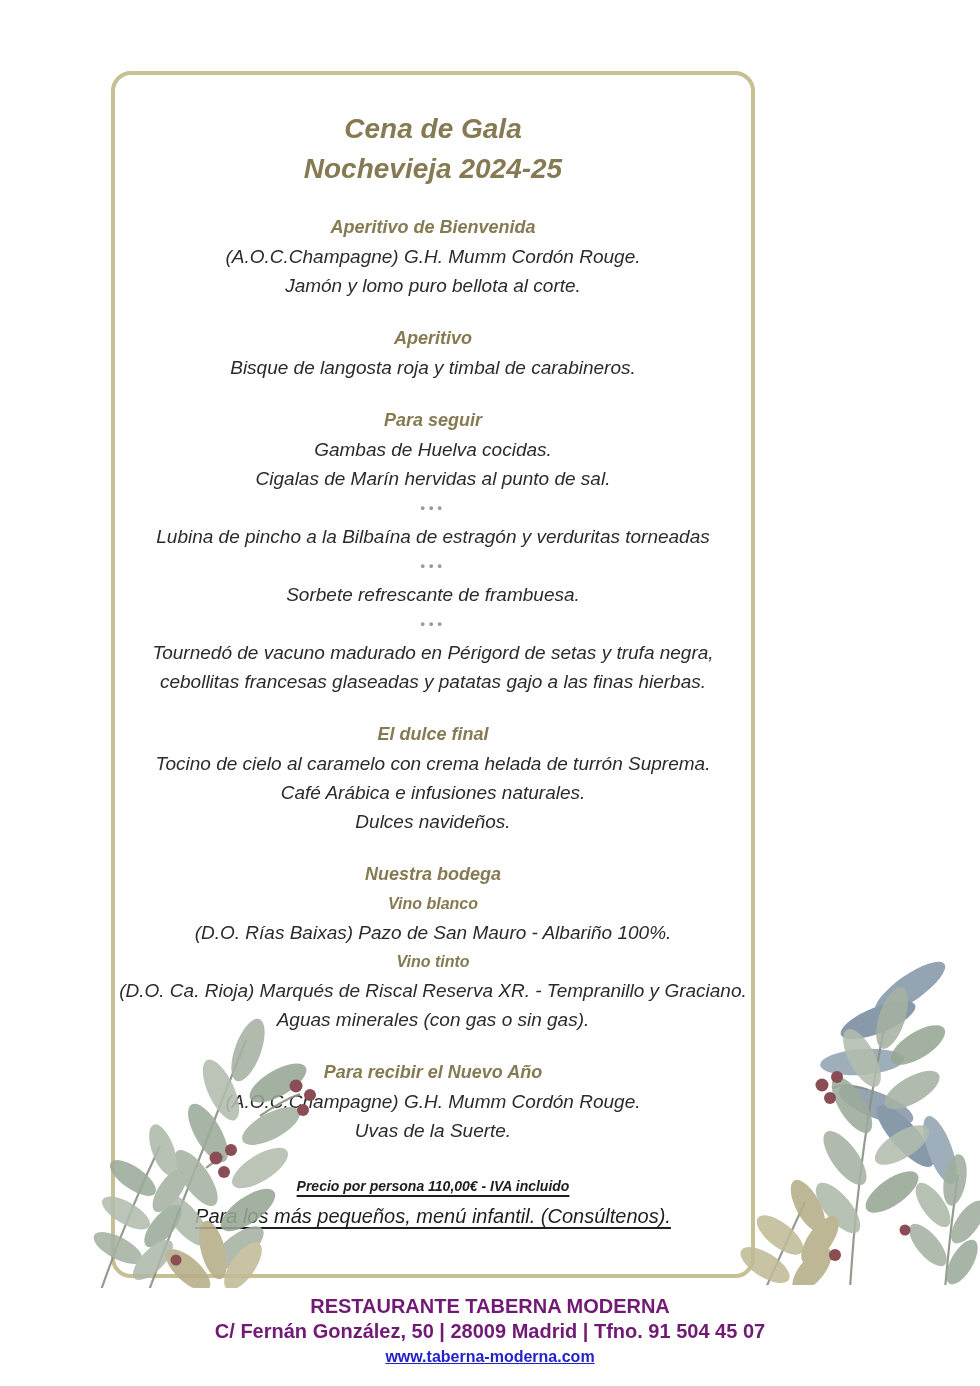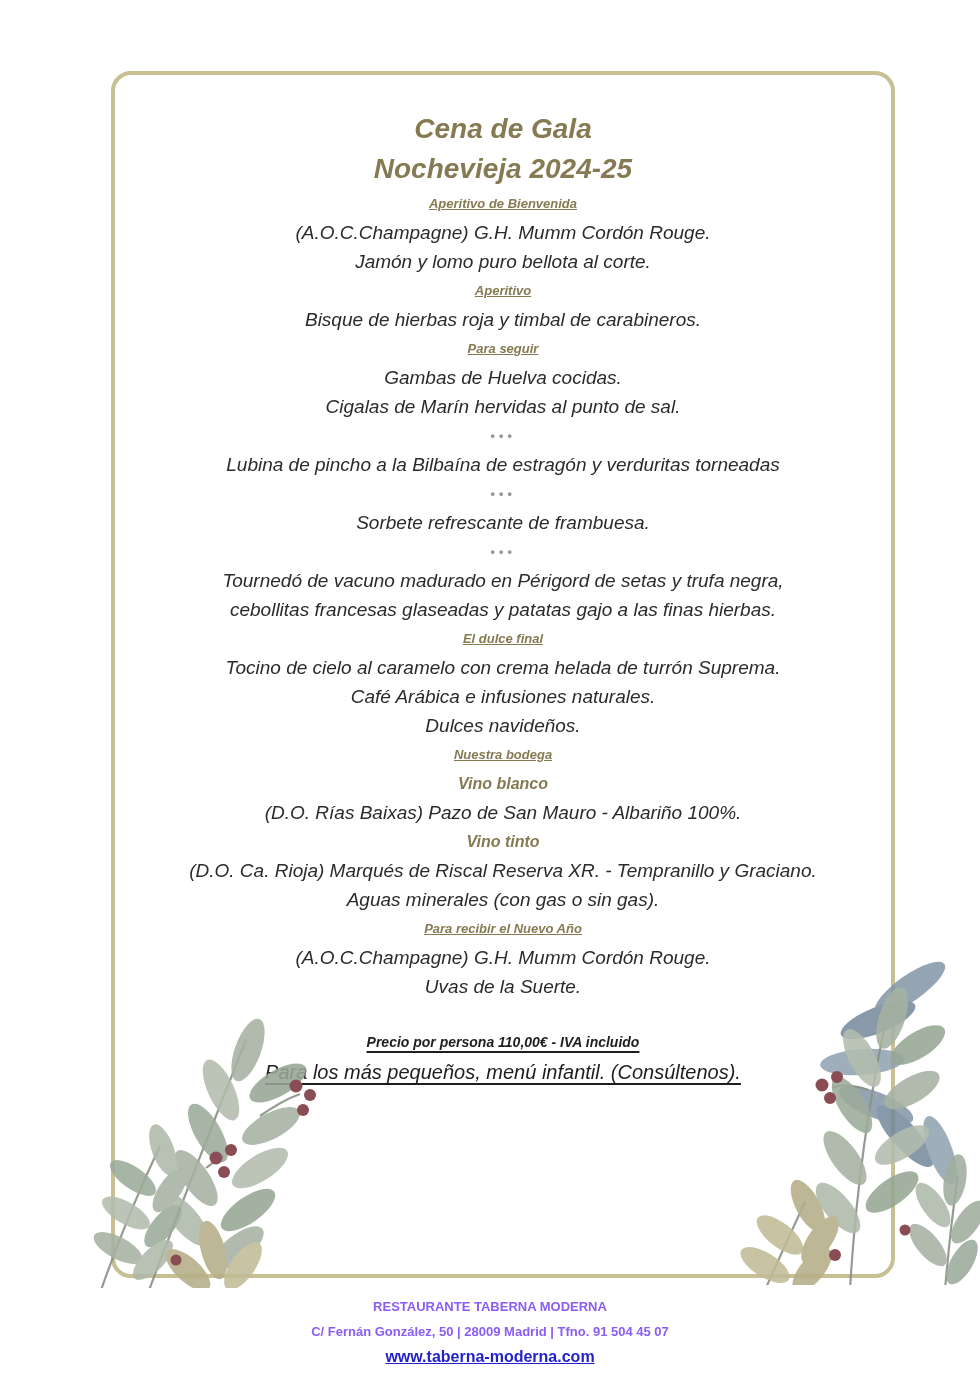--- a/index.html
+++ b/index.html
@@ -6,43 +6,43 @@
   body {
     width: 980px; height: 1386px;
     background: #ffffff;
     position: relative;
     overflow: hidden;
     font-family: "Liberation Sans", sans-serif;
   }
   .card {
     position: absolute;
     left: 111px; top: 71px;
-    width: 784px; height: 1207px;
+    width: 644px; height: 1207px;
     box-sizing: border-box;
     border: 4px solid var(--border, #c6c092);
     border-radius: 20px;
     text-align: center;
     padding-top: 34px;
     background: transparent;
     z-index: 1;
   }
   .title {
     font-size: 28px;
     font-weight: bold;
     font-style: italic;
     color: var(--accent, #867a52);
     line-height: 40px;
   }
   .heading {
-    font-size: 13px;
+    font-size: 18px;
     font-weight: bold;
     font-style: italic;
     color: var(--accent, #867a52);
     line-height: 29px;
-    text-decoration: underline;
+    margin-top: 24px;
   }
   .subheading {
     font-size: 16px;
     font-weight: bold;
     font-style: italic;
     color: var(--accent, #867a52);
     line-height: 29px;
   }
   .line {
     font-size: 19px;
@@ -80,23 +80,23 @@
     text-underline-offset: 4px;
   }
   .footer {
     position: absolute;
     left: 0; top: 1294px;
     width: 980px;
     text-align: center;
     z-index: 3;
   }
   .footer-name, .footer-address {
-    font-size: 13px;
-    font-weight: bold;
-    color: #8b5cf6;
+    font-size: 20px;
+    font-weight: bold;
+    color: #701a75;
     line-height: 25px;
   }
   .site-link {
     display: inline-block;
     font-size: 16px;
     font-weight: bold;
     color: var(--link, #2222cc);
     line-height: 25px;
     text-decoration: underline;
     cursor: pointer;
@@ -110,21 +110,21 @@
 
 <div class="card">
   <div class="title">Cena de Gala</div>
   <div class="title">Nochevieja 2024-25</div>
 
   <div class="heading">Aperitivo de Bienvenida</div>
   <div class="line">(A.O.C.Champagne) G.H. Mumm Cordón Rouge.</div>
   <div class="line">Jamón y lomo puro bellota al corte.</div>
 
   <div class="heading">Aperitivo</div>
-  <div class="line">Bisque de hierbas roja y timbal de carabineros.</div>
+  <div class="line">Bisque de langosta roja y timbal de carabineros.</div>
 
   <div class="heading">Para seguir</div>
   <div class="line">Gambas de Huelva cocidas.</div>
   <div class="line">Cigalas de Marín hervidas al punto de sal.</div>
   <div class="sep">•••</div>
   <div class="line">Lubina de pincho a la Bilbaína de estragón y verduritas torneadas</div>
   <div class="sep">•••</div>
   <div class="line">Sorbete refrescante de frambuesa.</div>
   <div class="sep">•••</div>
   <div class="line">Tournedó de vacuno madurado en Périgord de setas y trufa negra,</div>

